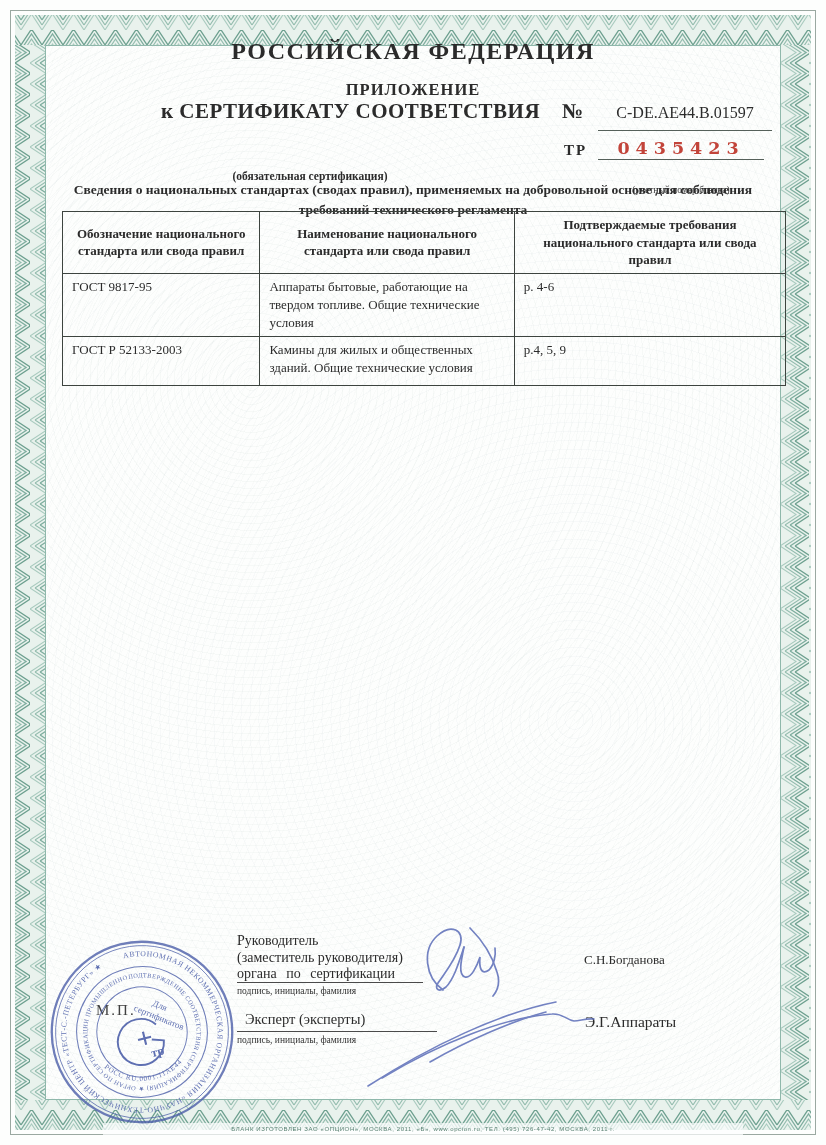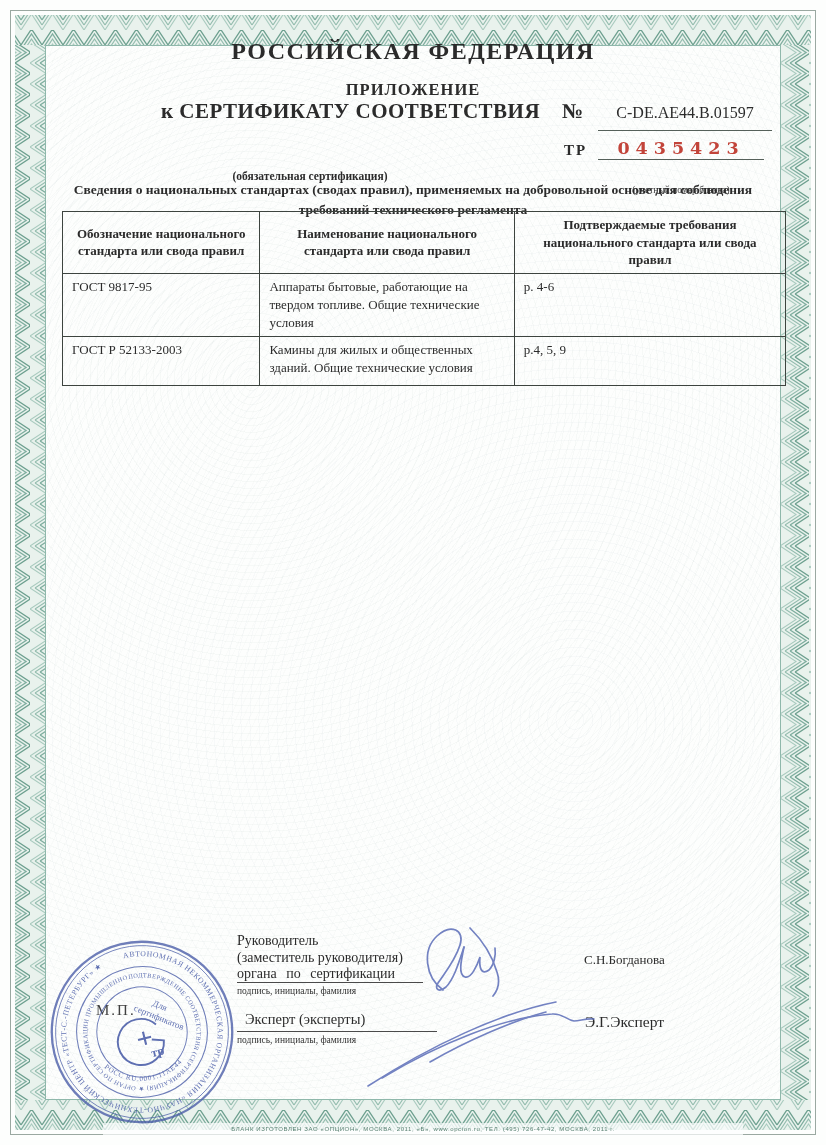--- a/index.html
+++ b/index.html
@@ -137,21 +137,21 @@
   <div class="abs rolelines">
     <div>Руководитель</div>
     <div>(заместитель руководителя)</div>
     <div class="spread">органа по сертификации</div>
   </div>
   <div id="head-caption" class="abs">подпись, инициалы, фамилия</div>
   <div id="head-name" class="abs">С.Н.Богданова</div>
 
   <div id="expert-role" class="abs">Эксперт (эксперты)</div>
   <div id="expert-caption" class="abs">подпись, инициалы, фамилия</div>
-  <div id="expert-name" class="abs">Э.Г.Эксперт</div>
+  <div id="expert-name" class="abs">Э.Г.Аппараты</div>
 
   <div id="mp-under-stamp" class="abs">М.П.</div>
 
   <div id="stamp-box">
     <svg width="192" height="192" viewBox="0 0 200 200" xmlns="http://www.w3.org/2000/svg">
       <g stroke="#4a5da8" fill="none" opacity="0.9">
         <circle cx="100" cy="100" r="94" stroke-width="2.4"></circle>
         <circle cx="100" cy="100" r="90" stroke-width="0.9"></circle>
         <circle cx="100" cy="100" r="68" stroke-width="1.1"></circle>
         <circle cx="100" cy="100" r="47" stroke-width="1"></circle>

